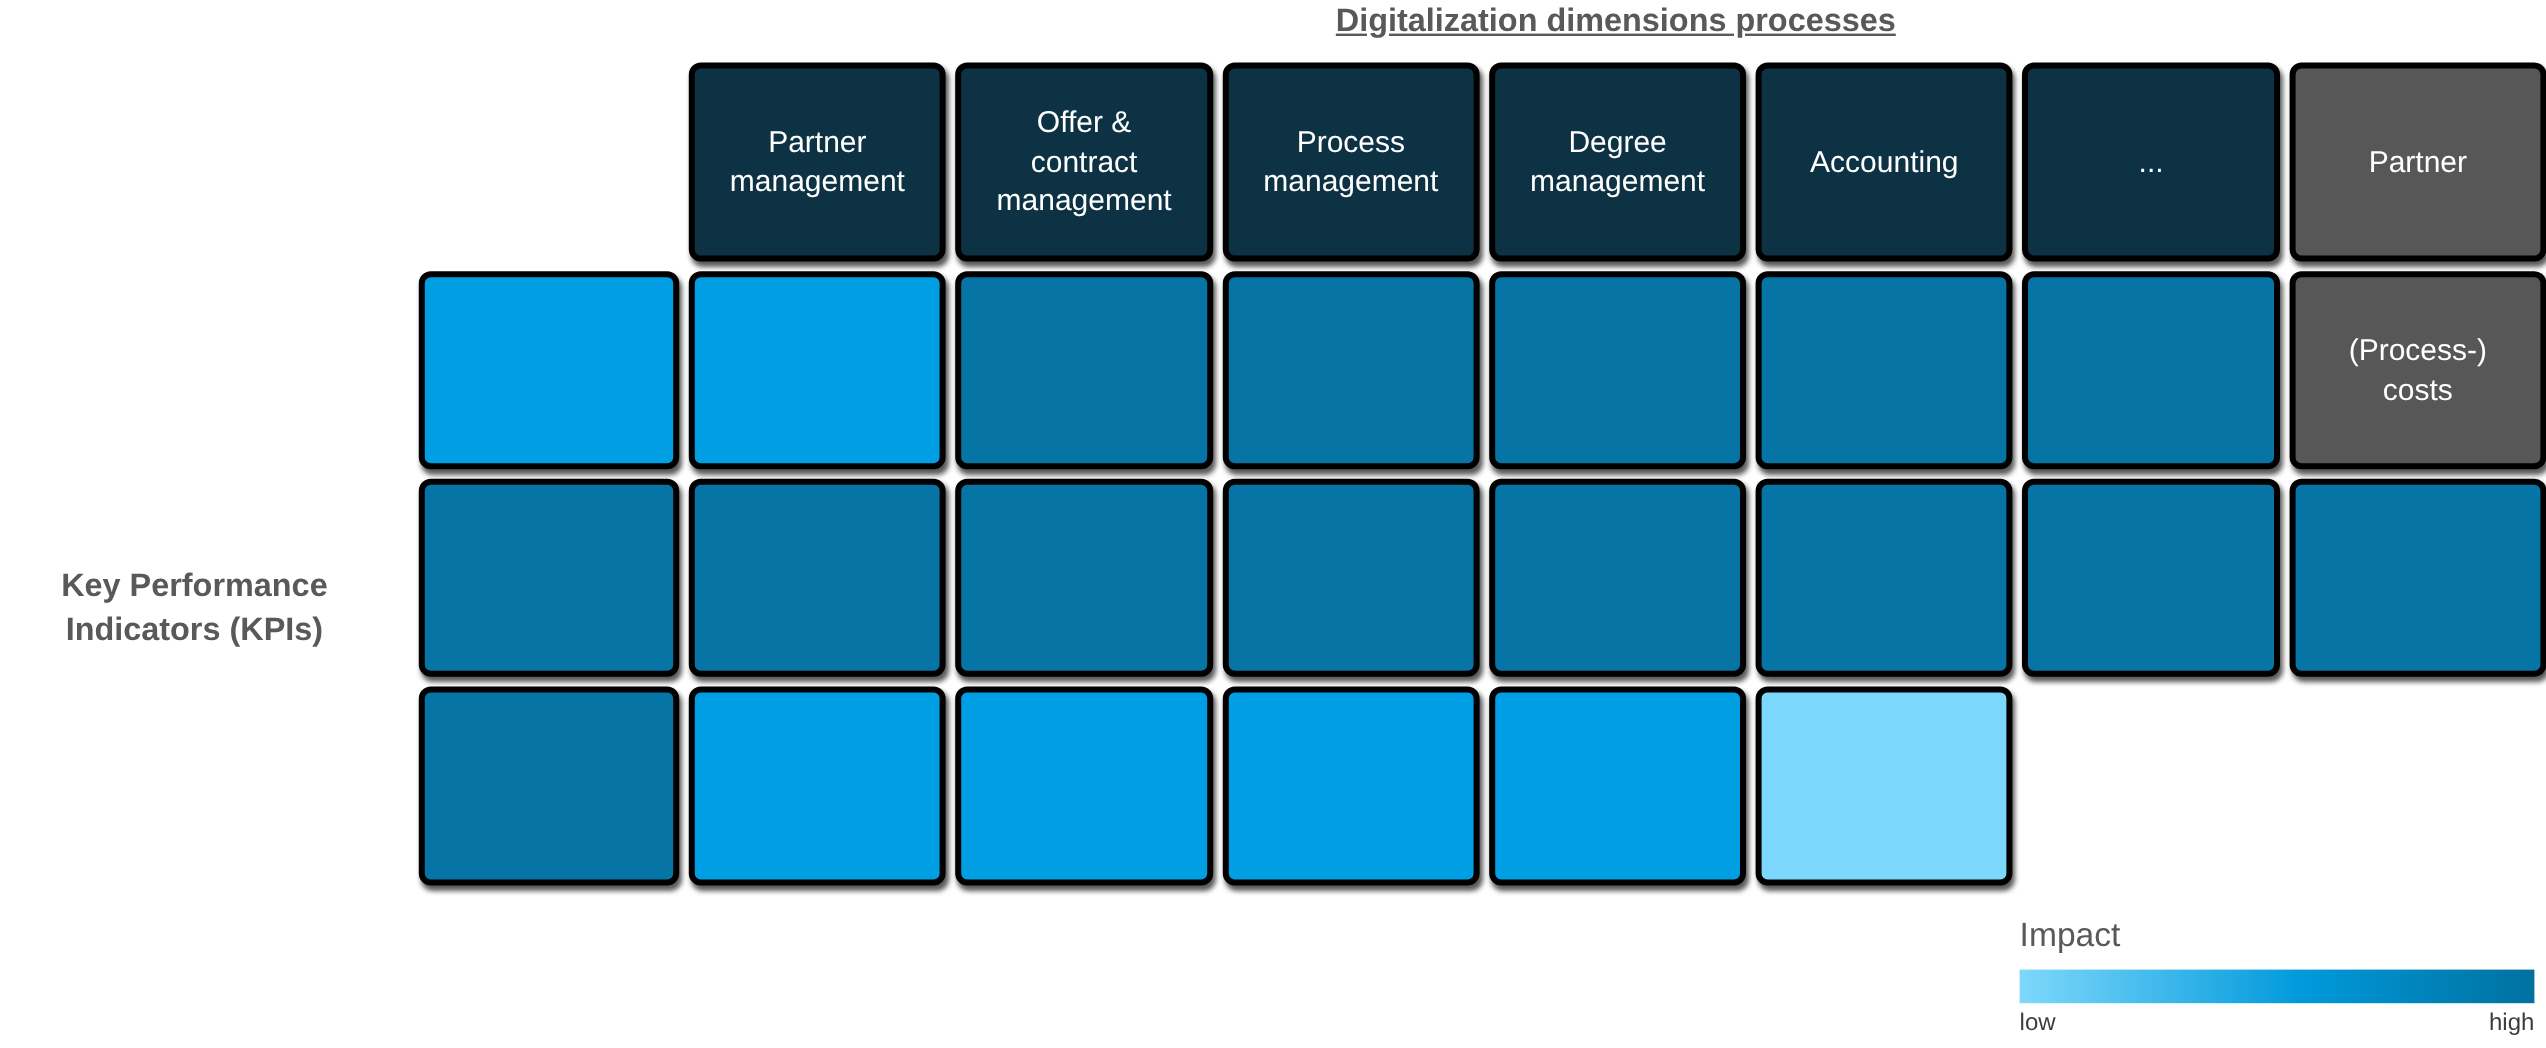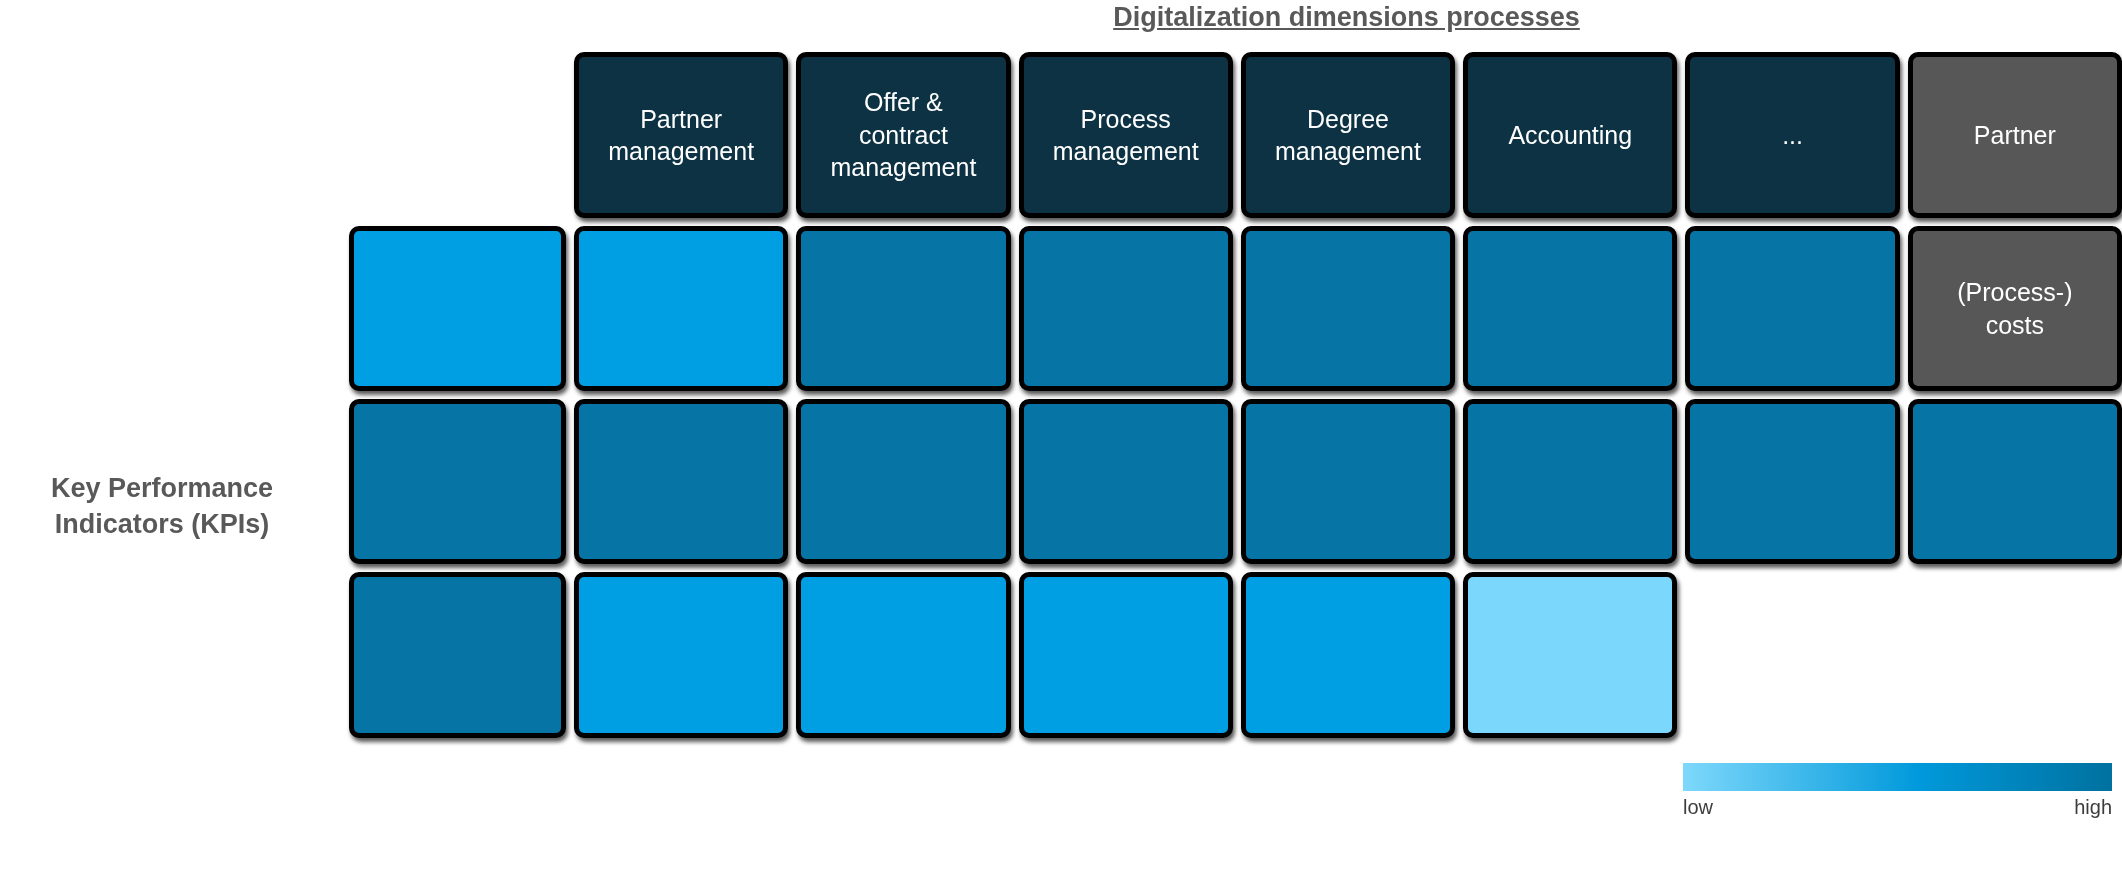--- a/index.html
+++ b/index.html
@@ -100,20 +100,21 @@
       <div class="cell value" style="background: rgb(6, 116, 164);"></div>
       <div class="cell value" style="background: rgb(6, 116, 164);"></div>
       <div class="cell value" style="background: rgb(0, 158, 226);"></div>
       <div class="cell value" style="background: rgb(0, 158, 226);"></div>
       <div class="cell value" style="background: rgb(0, 158, 226);"></div>
       <div class="cell value" style="background: rgb(0, 158, 226);"></div>
       <div class="cell value" style="background: rgb(124, 215, 252);"></div>
     </div>
 
   <div class="legend">
+    <div class="legend-title">Impact</div>
     <div class="legend-bar" id="legend-bar" style="background: linear-gradient(to right, rgb(126, 216, 251), rgb(0, 153, 219) 55%, rgb(0, 113, 159));"></div>
     <div class="legend-ends">
       <span>low</span>
       <span>high</span>
     </div>
   </div>
 
 </div>
 
 </body></html>

